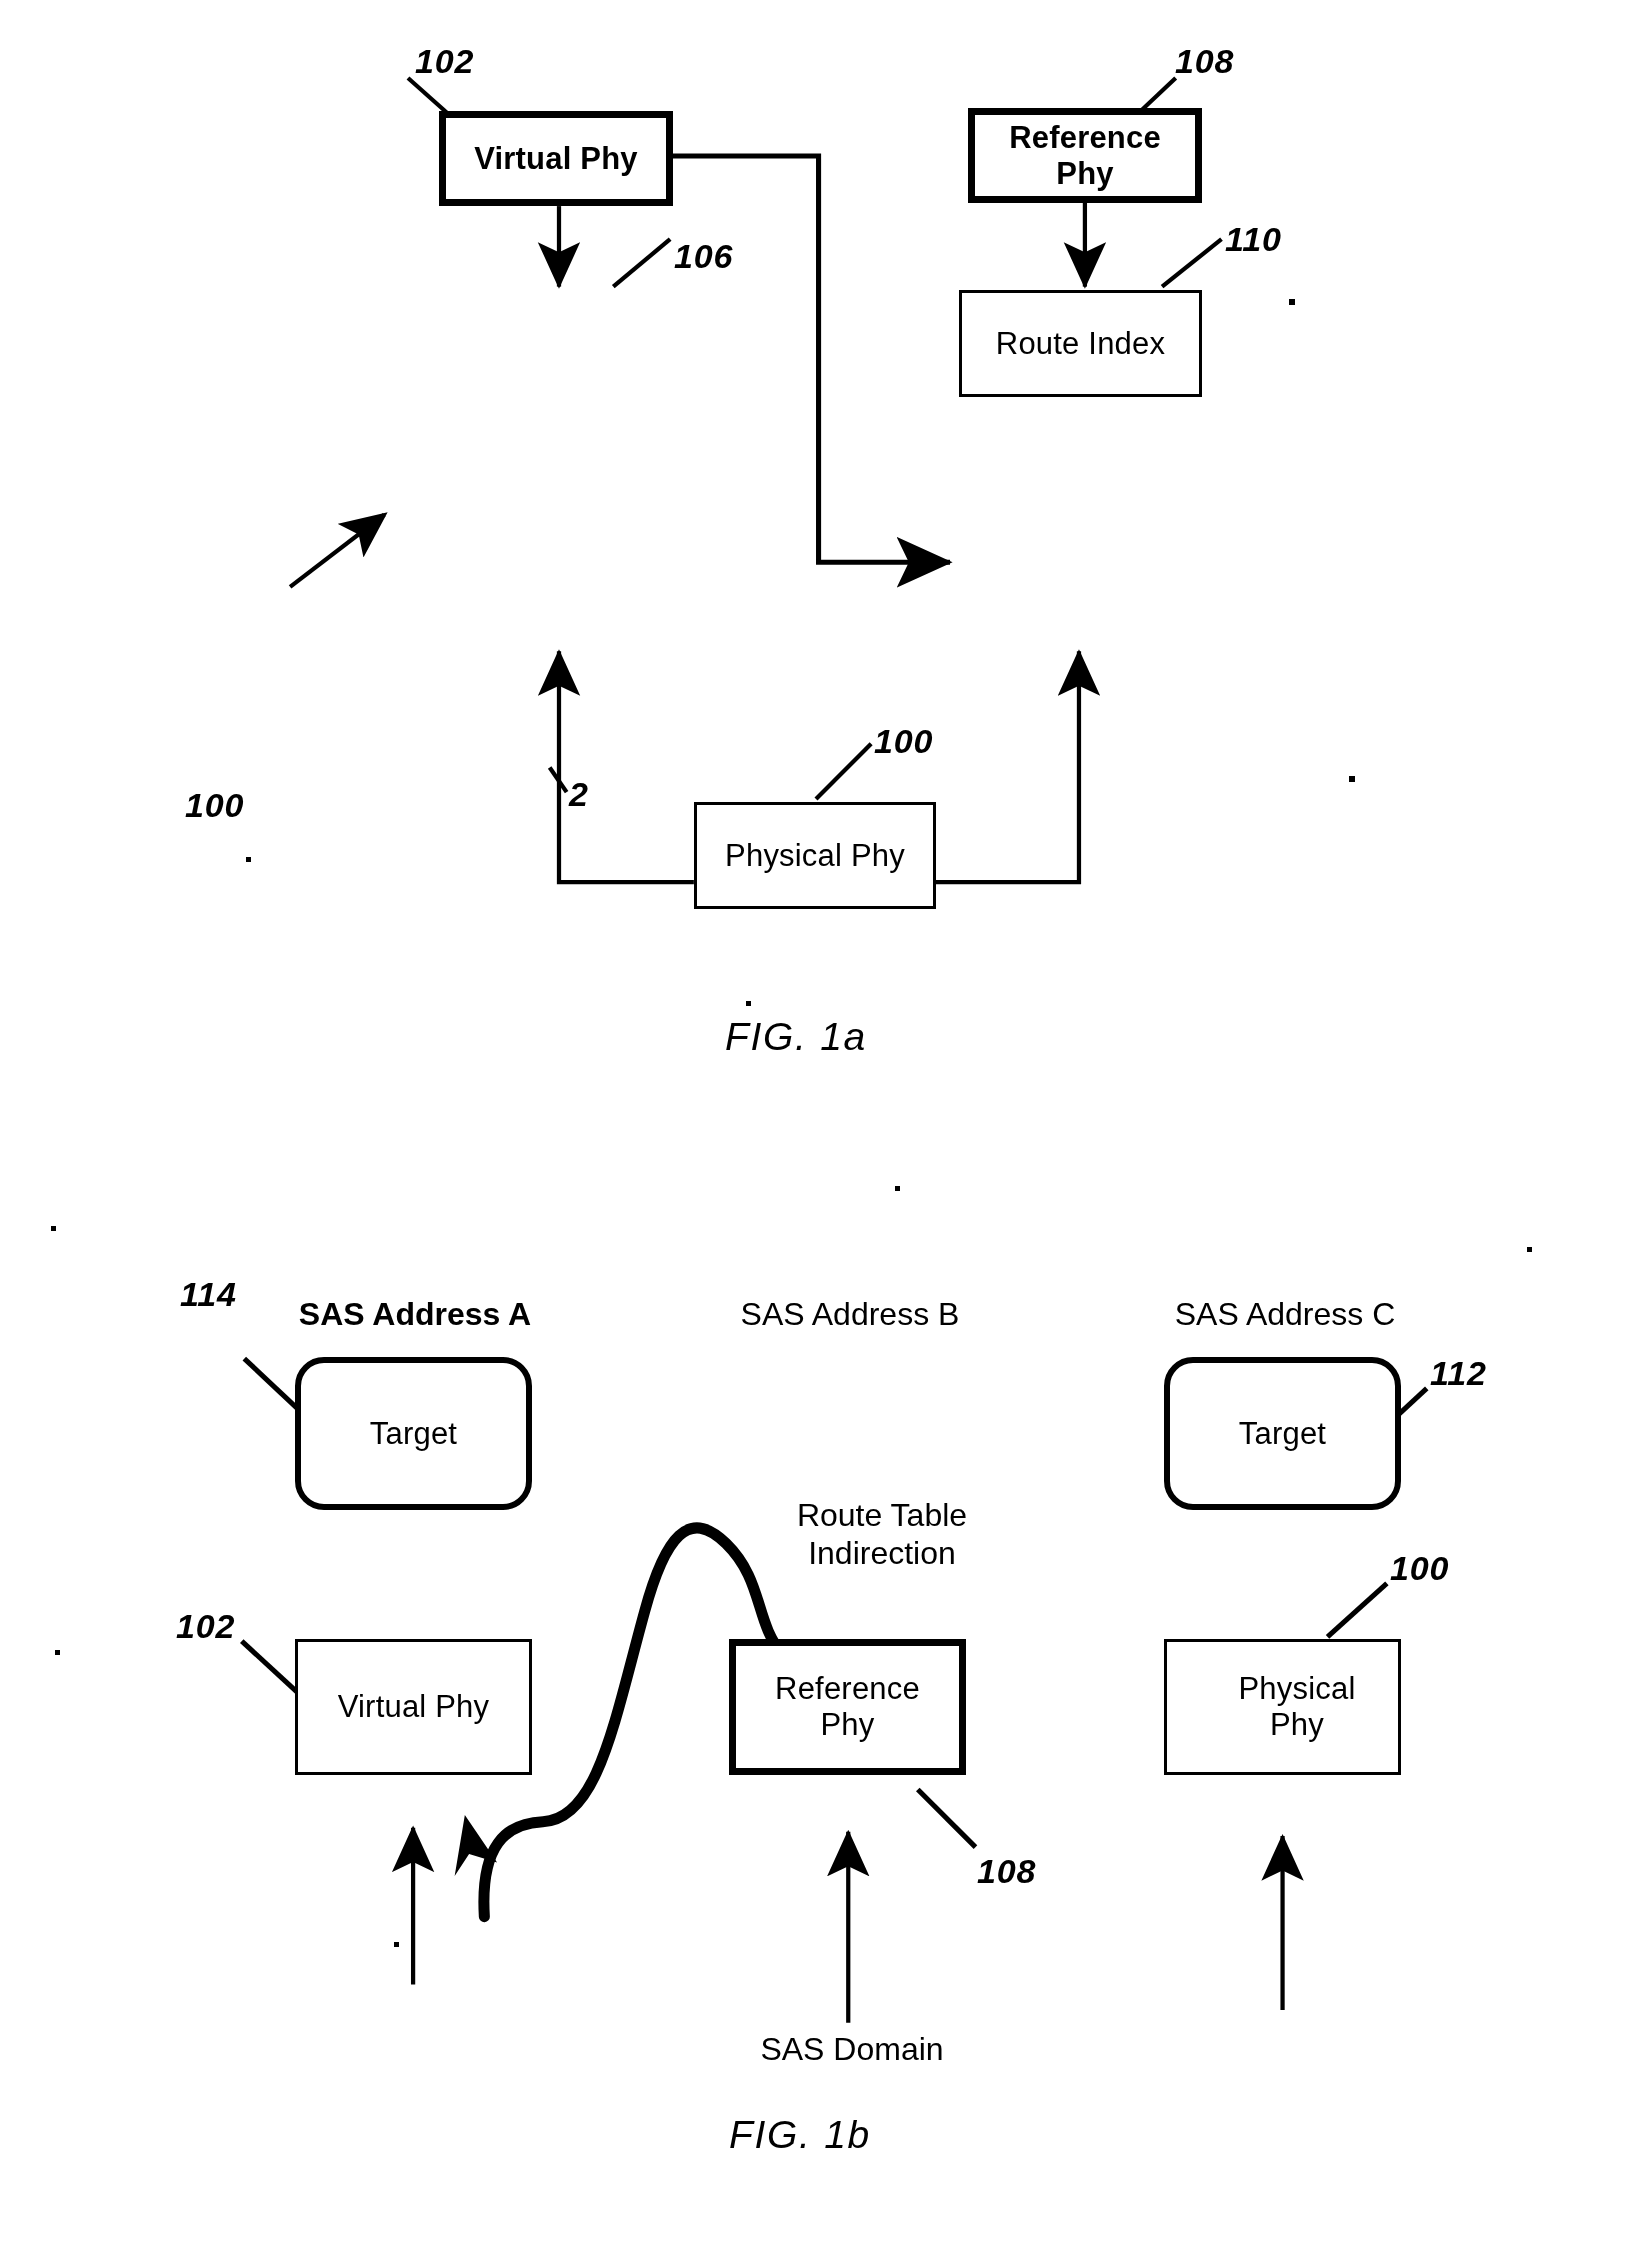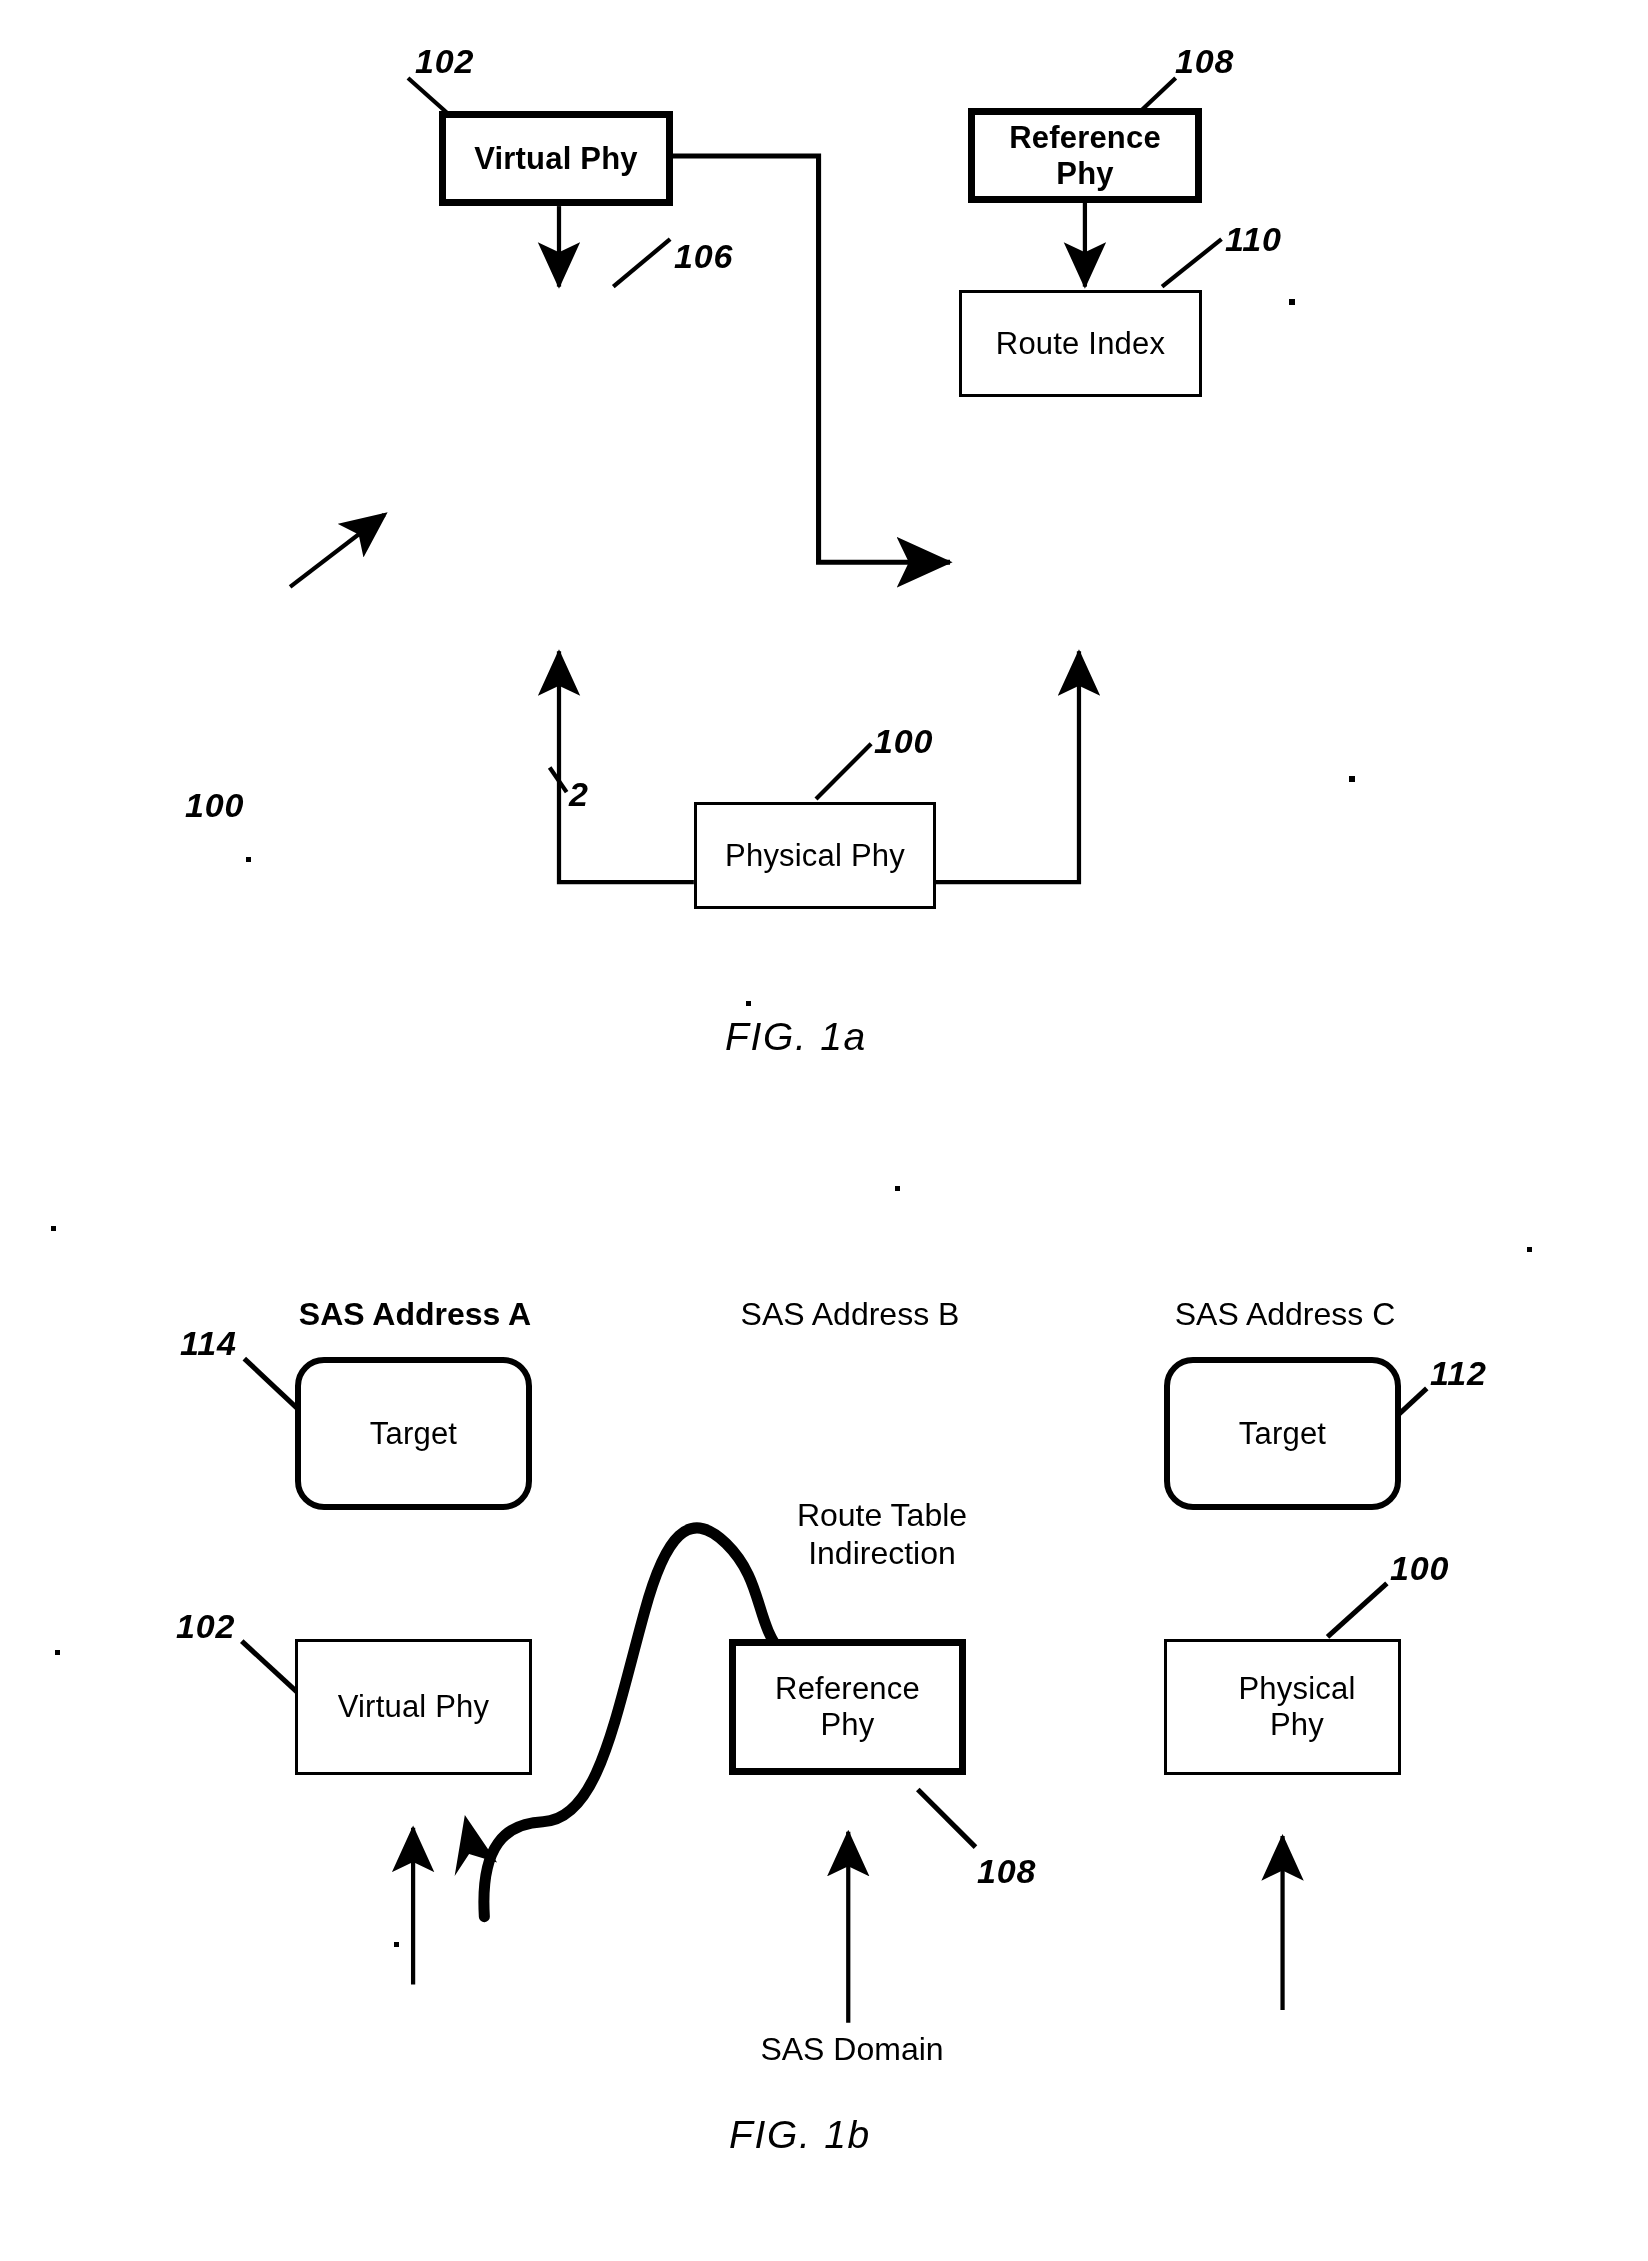--- a/index.html
+++ b/index.html
@@ -161,21 +161,21 @@
   <div class="box thick" style="left:729px;top:1639px;width:237px;height:136px;">
     <span class="boxtext" style="white-space:pre-line;">Reference
 Phy</span>
   </div>
 
   <div class="box" style="left:1164px;top:1639px;width:237px;height:136px;padding-left:29px;">
     <span class="boxtext" style="white-space:pre-line;">Physical
 Phy</span>
   </div>
 
-  <div class="lbl refnum" style="left:180px;top:1323px;">114</div>
+  <div class="lbl refnum" style="left:180px;top:1274px;">114</div>
   <div class="lbl refnum" style="left:1430px;top:1353px;">112</div>
   <div class="lbl refnum" style="left:176px;top:1606px;">102</div>
   <div class="lbl refnum" style="left:977px;top:1851px;">108</div>
   <div class="lbl refnum" style="left:1390px;top:1548px;">100</div>
 
   <div class="lbl plaintext" style="left:755px;top:1497px;width:254px;white-space:pre-line;text-align:center;">Route Table
 Indirection</div>
 
   <div class="lbl plaintext" style="left:729px;top:2031px;width:246px;">SAS Domain</div>
 

